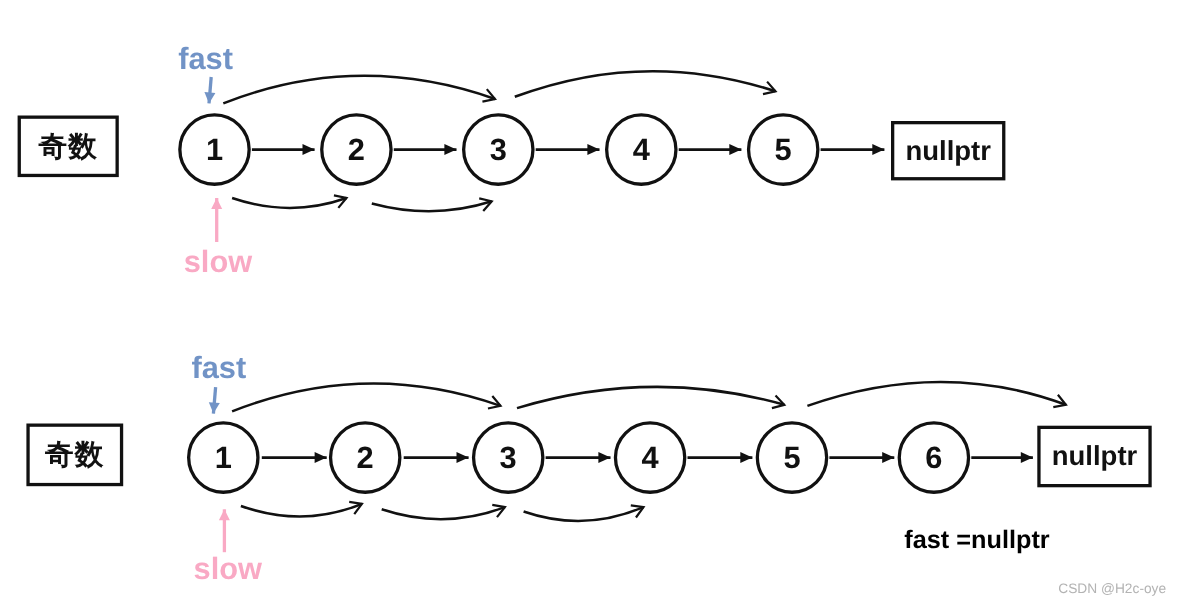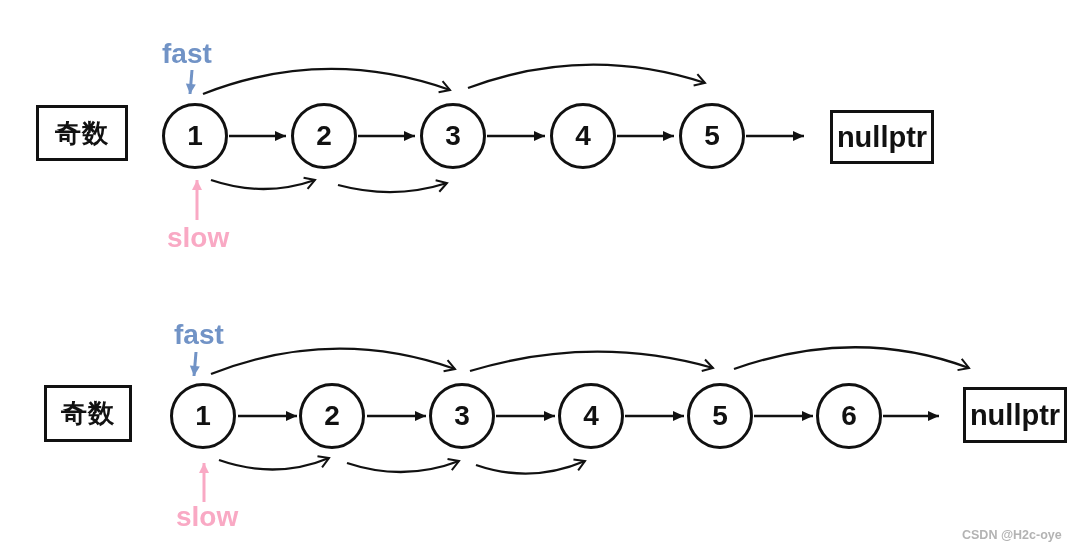--- a/index.html
+++ b/index.html
@@ -22,29 +22,29 @@
   .ptr-line-fast{stroke:var(--fast-color);stroke-width:3;fill:none;}
   .ptr-line-slow{stroke:var(--slow-color);stroke-width:3;fill:none;}
   .node{
     position:absolute;width:66px;height:66px;border:3px solid var(--ink);
     border-radius:50%;background:#fff;display:flex;align-items:center;justify-content:center;
     font-weight:bold;font-size:28px;color:var(--ink);
   }
   .rect-label{
     position:absolute;border:3px solid var(--ink);background:#fff;
     display:flex;align-items:center;justify-content:center;
-    font-weight:bold;color:var(--ink);margin-left:20px;
+    font-weight:bold;color:var(--ink);
   }
   .case-box{font-size:26px;letter-spacing:1px;}
-  .null-box{font-size:29px;}
+  .null-box{font-size:25px;}
   .ptr-label{position:absolute;font-weight:bold;font-size:28px;line-height:1;}
   .fast-text{color:var(--fast-color);text-align:center;}
   .slow-text{color:var(--slow-color);}
   .equation{position:absolute;font-weight:bold;font-size:23px;color:#000;white-space:nowrap;}
-  .watermark{position:absolute;font-size:12.5px;color:var(--watermark-color);white-space:nowrap;font-weight:bold;}
+  .watermark{position:absolute;font-size:12.5px;color:var(--watermark-color);white-space:nowrap;}
   .mk-tri{fill:var(--ink);}
   .mk-v{fill:none;stroke:var(--ink);stroke-width:2;}
   .mk-tri-fast{fill:var(--fast-color);}
   .mk-tri-slow{fill:var(--slow-color);}
 </style>
 </head>
 <body>
 
 <div class="canvas">
 
@@ -133,15 +133,16 @@
   <div class="node" style="left:299px;top:383px;">2</div>
   <div class="node" style="left:429px;top:383px;">3</div>
   <div class="node" style="left:558px;top:383px;">4</div>
   <div class="node" style="left:687px;top:383px;">5</div>
   <div class="node" style="left:816px;top:383px;">6</div>
 
   <div class="rect-label null-box" style="left:943px;top:387px;width:104px;height:56px;">nullptr</div>
 
   <div class="ptr-label slow-text" style="left:176px;top:503px;">slow</div>
 
+  <div class="equation" style="left:822px;top:477px;">fast =nullptr</div>
 
   <div class="watermark" style="left:962px;top:528px;">CSDN @H2c-oye</div>
 </div>
 
 </body></html>

